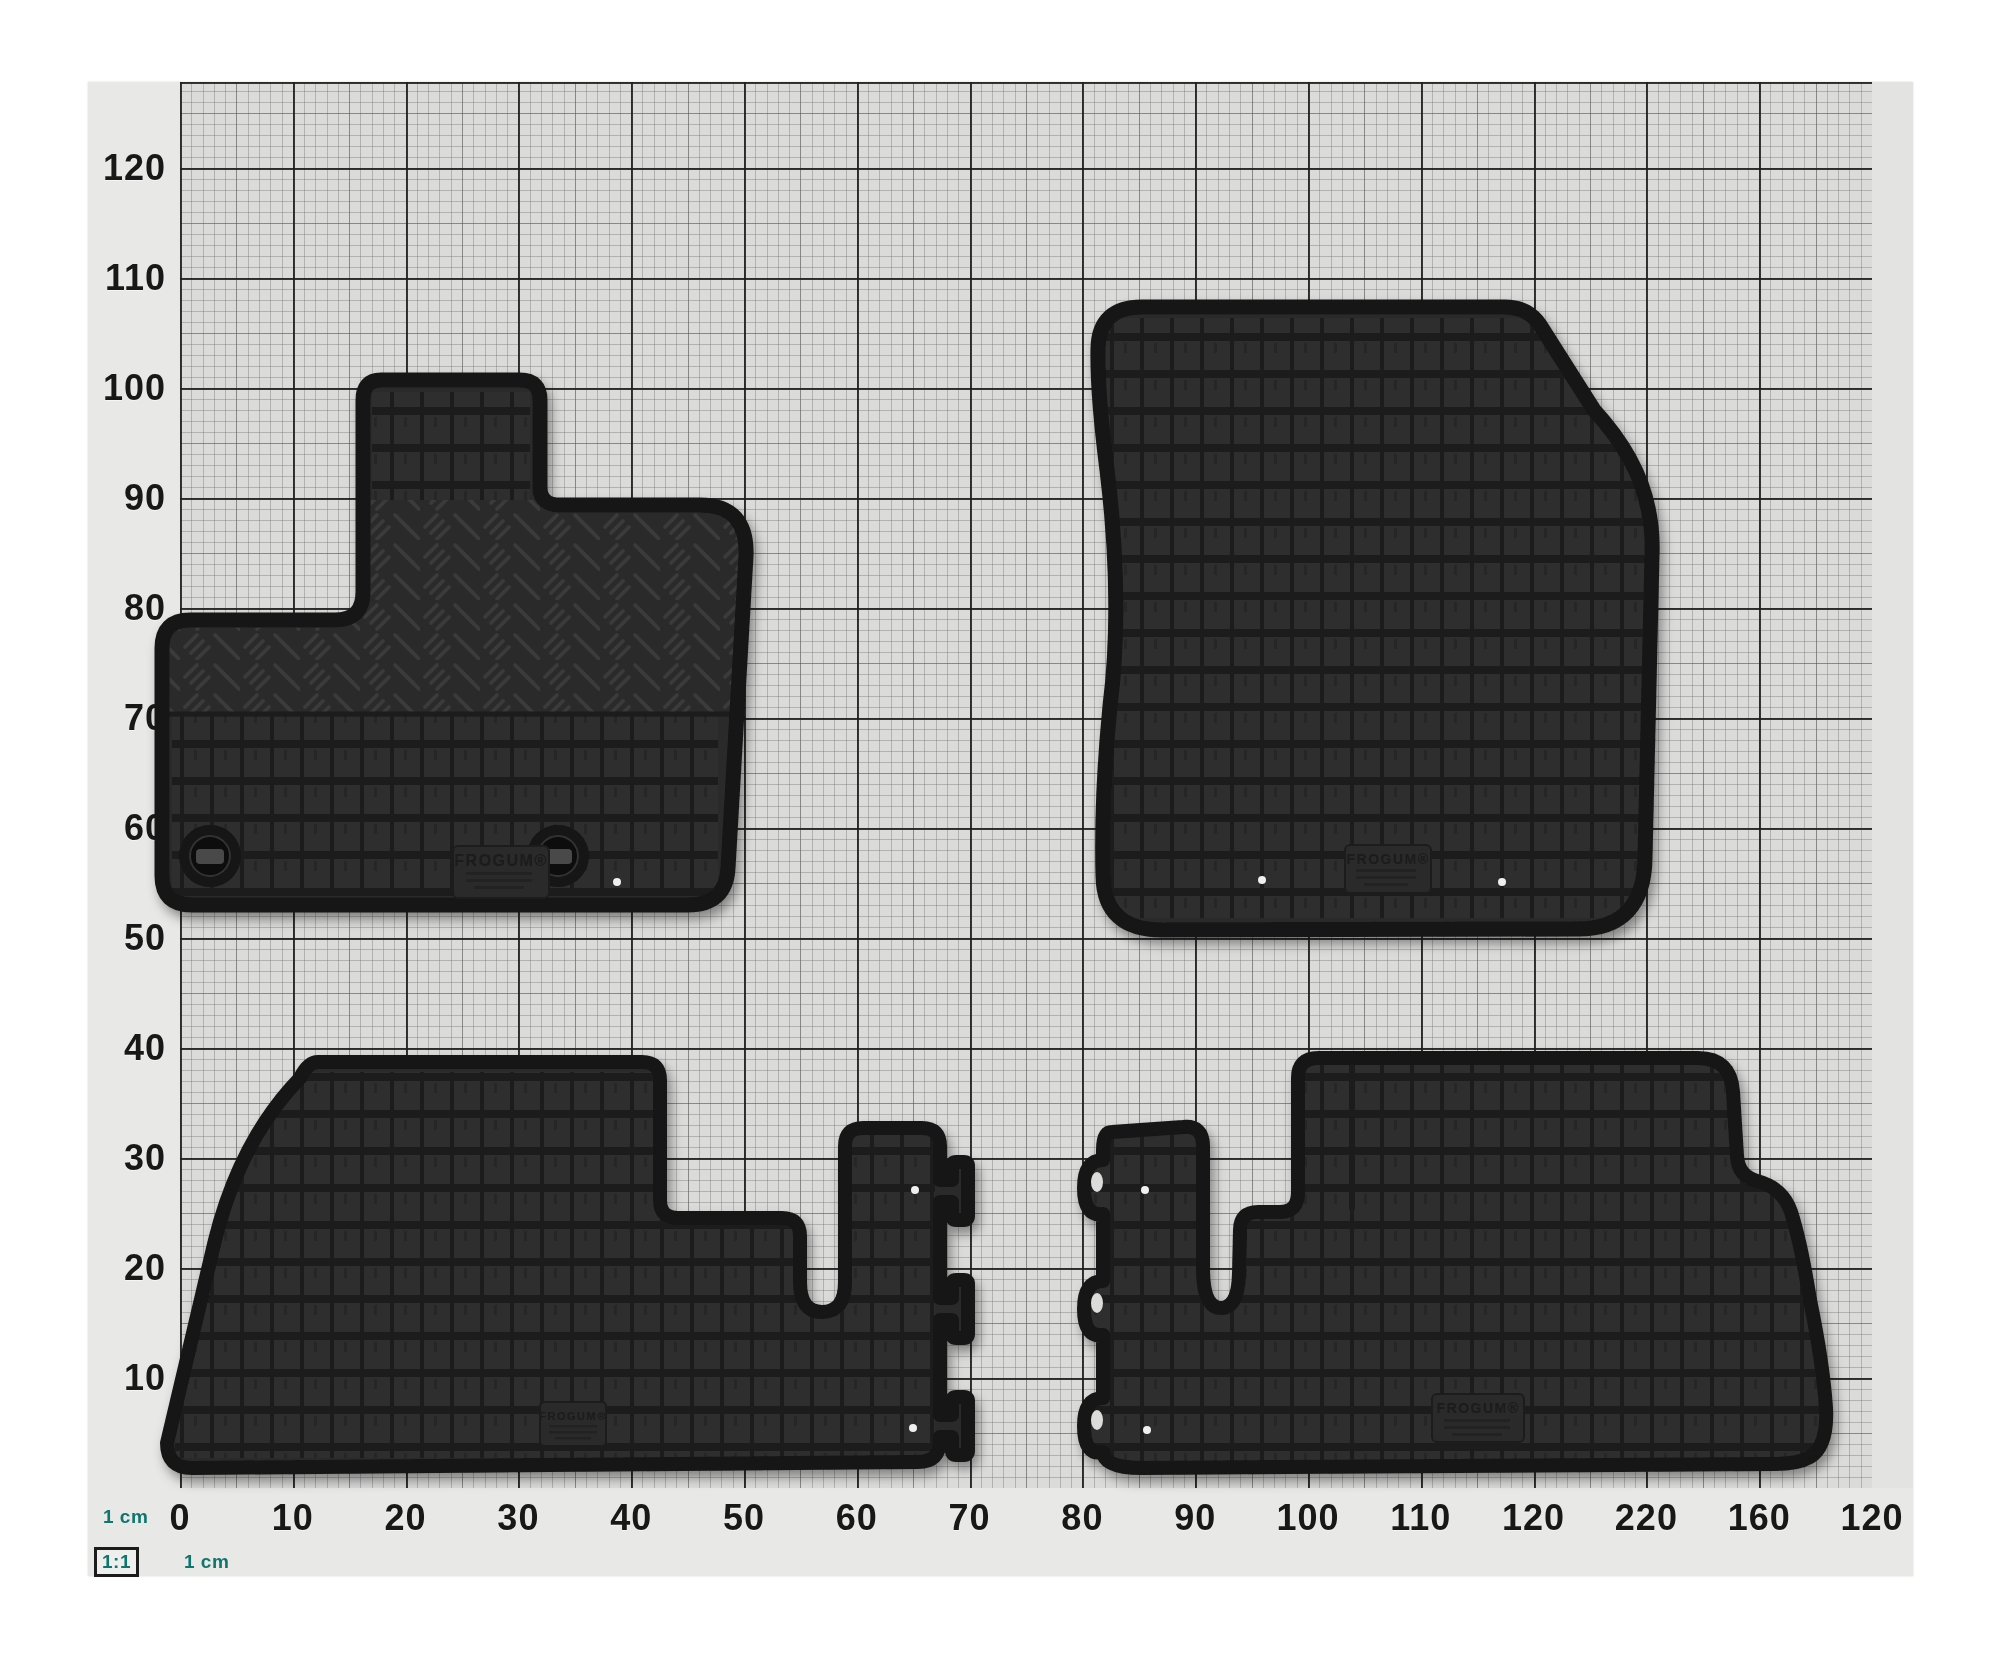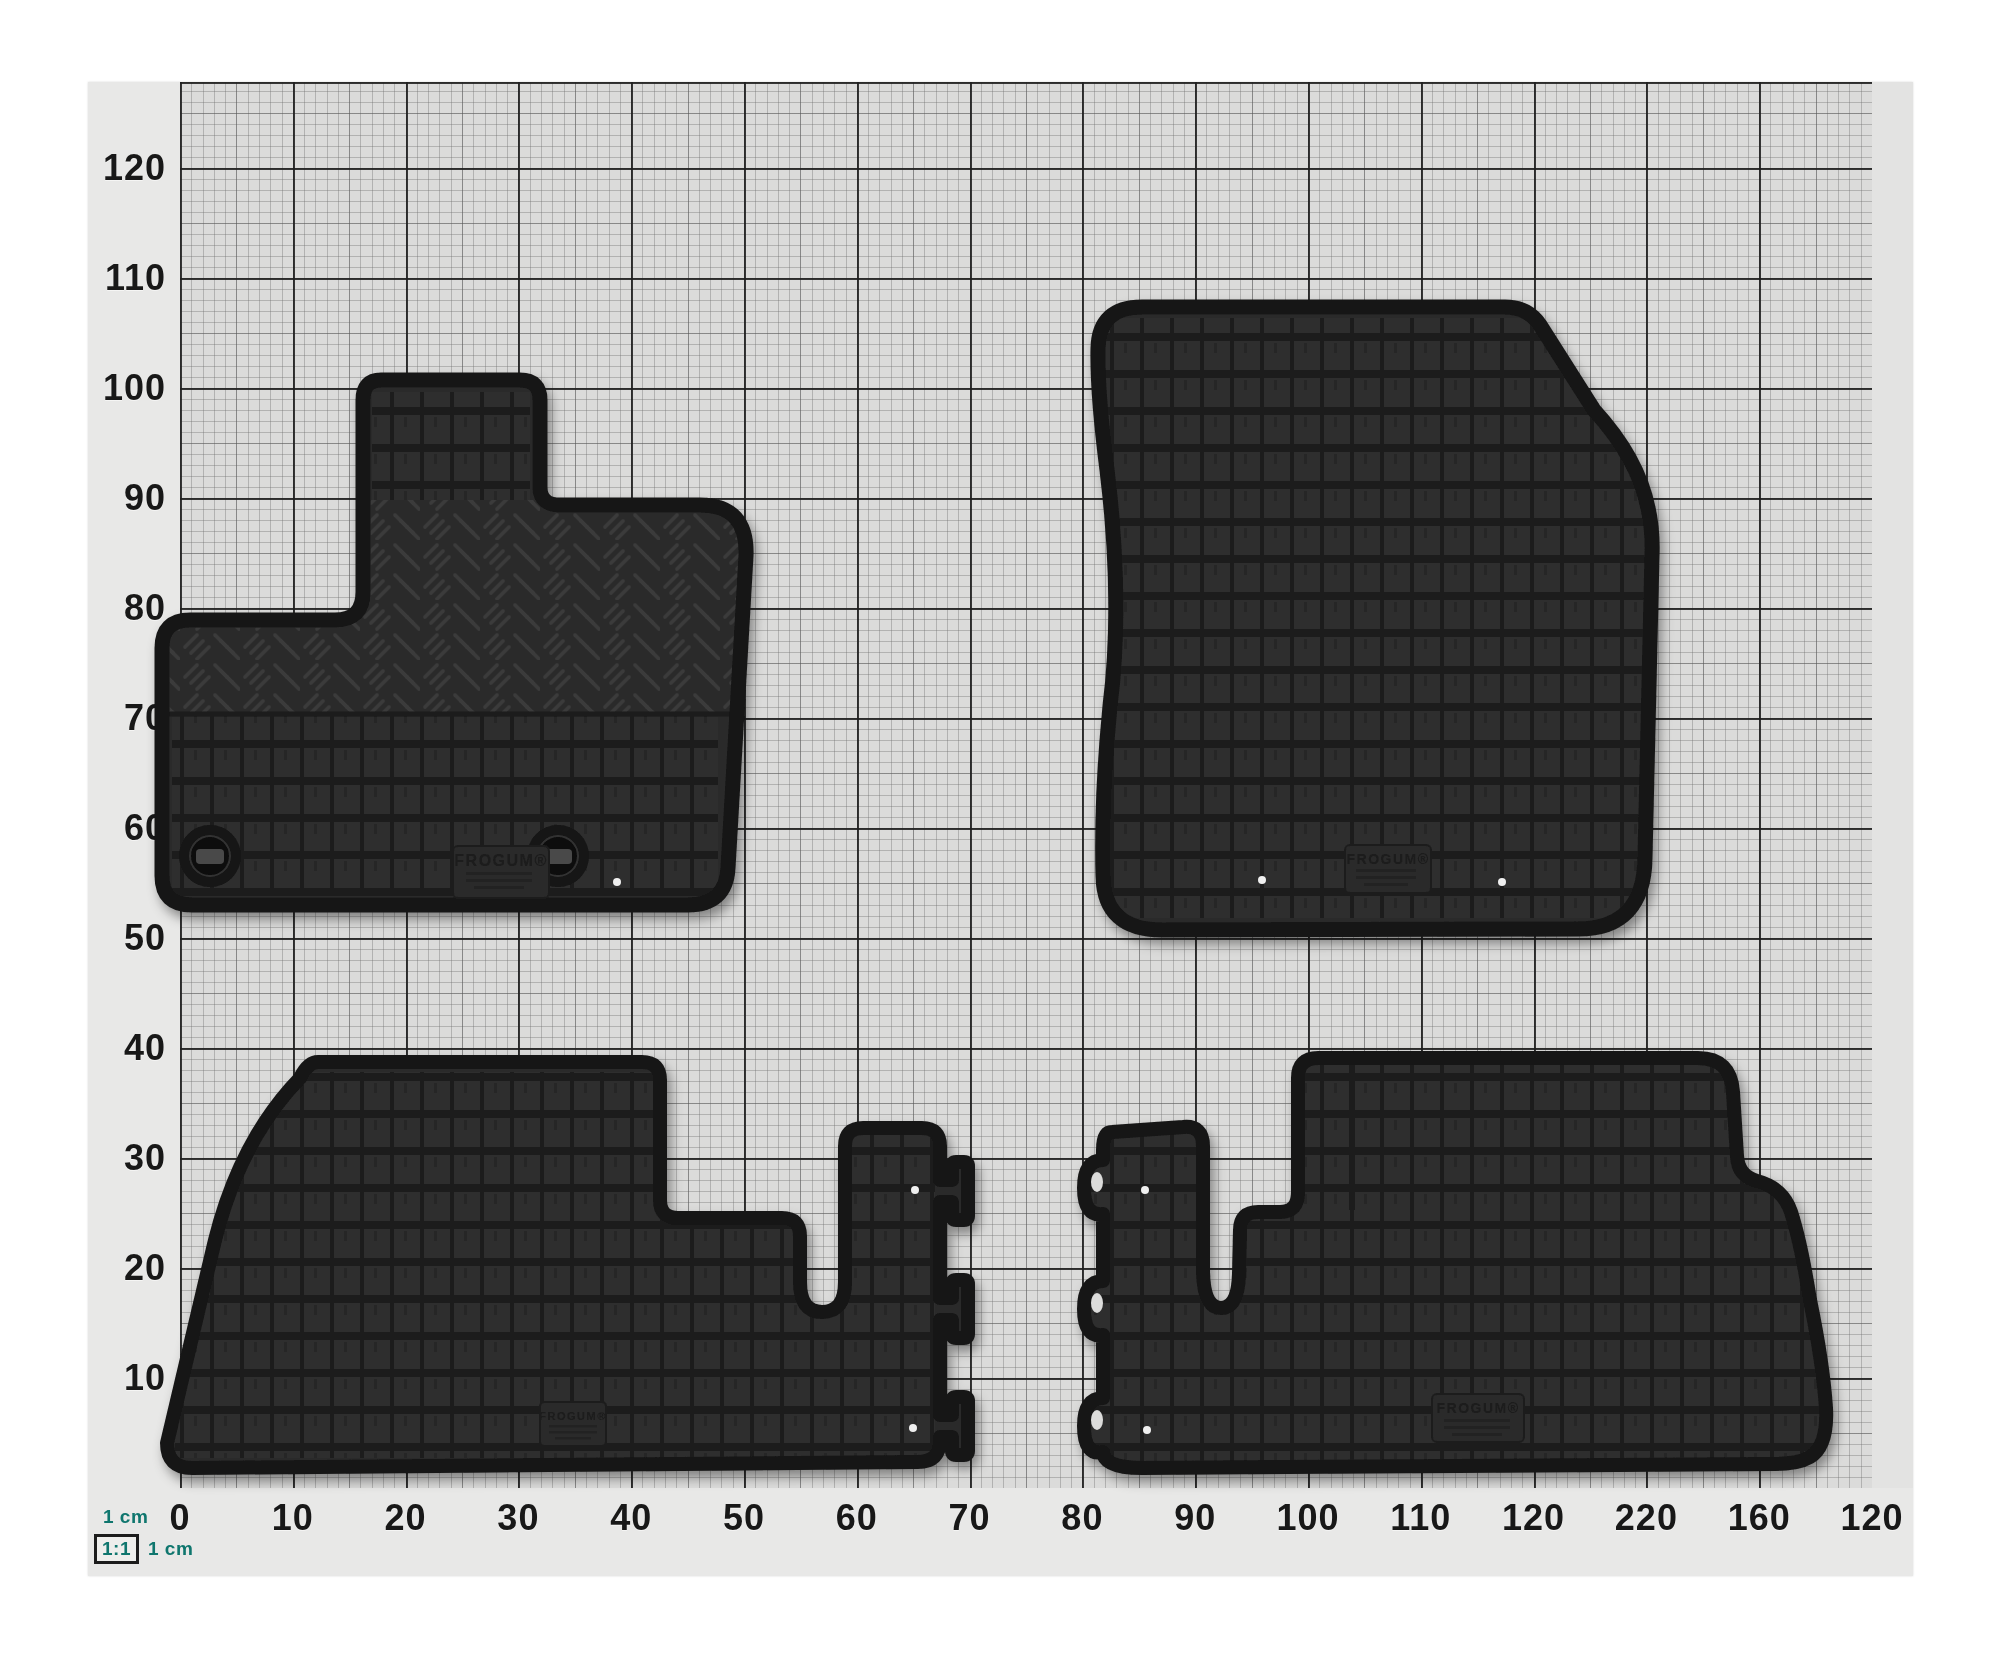--- a/index.html
+++ b/index.html
@@ -18,21 +18,21 @@
     background-position:0 0, 0 86px, 0 0, 0 31px, 0 0, 0 9px;}
   .left-strip{position:absolute;left:0;top:0;width:92px;height:1406px;background:#e8e8e7;}
   .bottom-strip{position:absolute;left:0;top:1406px;width:1825px;height:88px;background:#e8e8e7;}
   .right-strip{position:absolute;left:1784px;top:0;width:41px;height:1406px;background:#e3e3e2;}
   .ylab{position:absolute;width:78px;text-align:right;font-size:36px;font-weight:bold;color:#181818;
         letter-spacing:1px;text-shadow:0 1px 0 rgba(255,255,255,0.55);line-height:44px;height:44px;}
   .xlab{position:absolute;width:100px;text-align:center;font-size:36px;font-weight:bold;color:#181818;
         letter-spacing:1px;text-shadow:0 1px 0 rgba(255,255,255,0.55);line-height:44px;height:44px;}
   .scale-note{position:absolute;left:6px;top:1424px;width:140px;color:#0f766e;}
   .scale-cm-top{font-size:19px;font-weight:bold;margin-left:9px;letter-spacing:0.5px;}
-  .scale-row{display:flex;align-items:center;margin-top:6px;}
+  .scale-row{display:flex;align-items:center;margin-top:19px;gap:36px;}
   .ratio-box{border:3px solid #1c1c1c;font-size:19px;font-weight:bold;padding:1px 5px;background:#eeeeec;
              letter-spacing:0.5px;}
   .scale-cm-side{font-size:19px;font-weight:bold;margin-left:9px;letter-spacing:0.5px;}
   svg.mats{position:absolute;left:0;top:0;pointer-events:none;}
   .plate-text{font-weight:bold;letter-spacing:1.5px;fill:#1c1c1c;font-family:"Liberation Sans",sans-serif;}
 </style>
 </head>
 <body>
 
 <div class="page">

